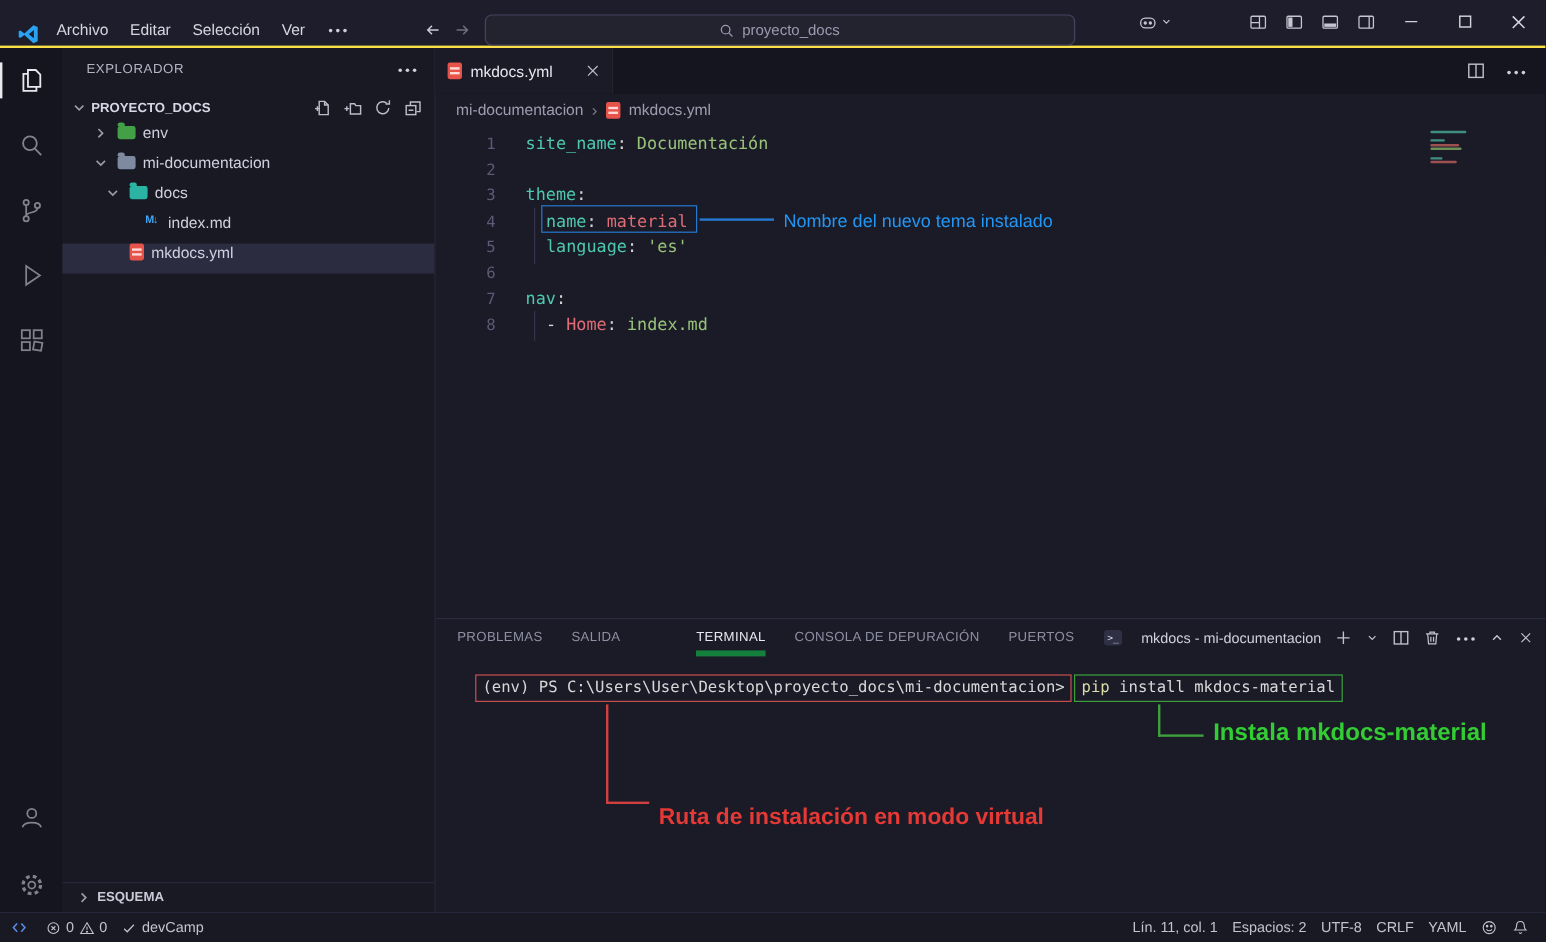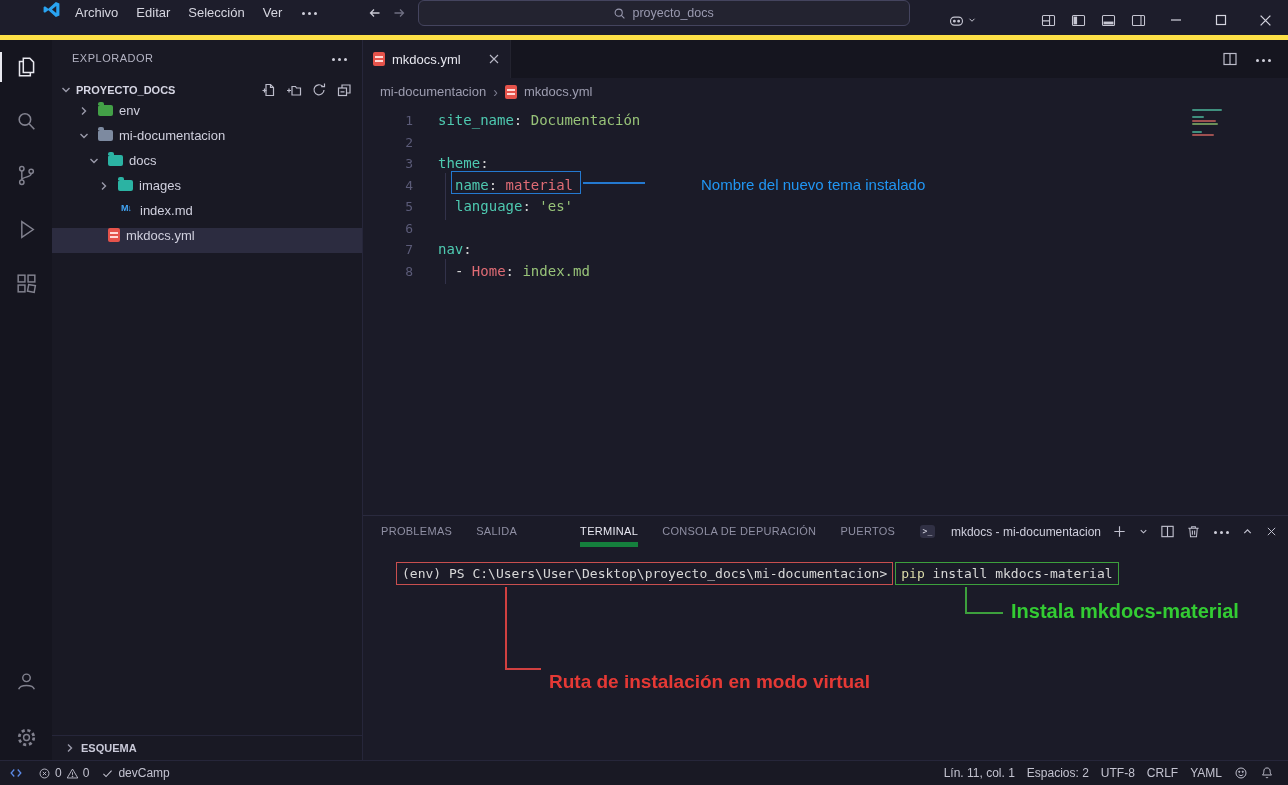--- a/index.html
+++ b/index.html
@@ -1,20 +1,20 @@
 <!DOCTYPE html>
 <html><head>
 <meta charset="utf-8">
 <style>
   * { margin:0; padding:0; box-sizing:border-box; }
   body { background:#0d0d14; font-family:"Liberation Sans", sans-serif; }
   .win { width:1288px; height:785px; background:#1b1b28; color:#cccccc; display:flex; flex-direction:column; overflow:hidden; position:relative; font-size:13px; }
 
   
-  .titlebar { height:40px; background:#1d1d2b; display:flex; align-items:flex-start; flex:0 0 auto; border-bottom:5px solid #fde047;padding-left:28px; }
+  .titlebar { height:40px; background:#1d1d2b; display:flex; align-items:flex-end; flex:0 0 auto; border-bottom:2px solid #fde047; }
   .logo { width:30px; display:flex; justify-content:center; margin-left:8px; }
   .menu-item { padding:0 9px; color:#d6d6e0; font-size:13px; height:26px; line-height:26px; border-radius:5px; cursor:default; }
   .kebab-dots i { display:inline-block; width:3px; height:3px; border-radius:50%; background:#cfcfda; margin:0 1.5px; vertical-align:middle; }
   .tb-center { flex:1; display:flex; align-items:center; justify-content:center; gap:10px; }
   .nav-arrow { color:#c9c9d4; display:flex; }
   .nav-arrow.dim { color:#6f6f82; }
   .searchbox { width:492px; height:26px; background:#232330; border:1px solid #44445e; border-radius:6px; display:flex; align-items:center; justify-content:center; gap:6px; color:#9a9ab0; font-size:12.5px; cursor:text; }
   .tb-right { display:flex; align-items:center; }
   .tb-icon { width:30px; height:28px; display:flex; align-items:center; justify-content:center; color:#c6c6d2; }
   .win-ctl { width:45px; height:40px; display:flex; align-items:center; justify-content:center; color:#d4d4de; }
@@ -60,21 +60,21 @@
   .code-line { display:flex; height:21.5px; }
   .ln { width:50px; text-align:right; color:#5b5b78; font-size:13px; flex:0 0 auto; }
   .code { padding-left:25px; white-space:pre; display:flex; }
   .code span { white-space:pre; }
   .key { color:#4ec9b0; } .str { color:#98c379; } .val { color:#e06c75; } .pln { color:#d4d4d4; }
   .ig { display:inline-block; width:17px; position:relative; }
   .ig::before { content:''; position:absolute; left:7px; top:-2px; bottom:-2px; width:1px; background:#32324a; }
 
   .ed-box { position:absolute; left:88px; top:66px; width:130px; height:23px; border:1.5px solid #2479d0; }
   .ed-conn { position:absolute; left:220px; top:77px; width:62px; height:2px; background:#2479d0; }
-  .ed-anno { position:absolute; left:290px; top:69px; font-size:15px; color:#2196f3; font-family:"Liberation Sans", sans-serif;margin-left:48px; }
+  .ed-anno { position:absolute; left:290px; top:69px; font-size:15px; color:#2196f3; font-family:"Liberation Sans", sans-serif; }
   .minimap { position:absolute; right:56px; top:4px; width:40px; cursor:pointer; }
   .minimap i { display:block; height:2px; margin-bottom:1.6px; border-radius:1px; }
 
   
   .panel { height:245px; border-top:1px solid #2a2a3e; display:flex; flex-direction:column; flex:0 0 auto; }
   .panel-header { height:31px; display:flex; align-items:center; padding:0 10px 0 18px; flex:0 0 auto; }
   .ptab { margin-right:24px; font-size:11px; color:#8f8fa3; letter-spacing:.3px; height:31px; line-height:31px; cursor:pointer; }
   .ptab.active { color:#e8e8f2; border-bottom:5px solid #15803d;margin-left:39px; }
   .panel-right { margin-left:auto; display:flex; align-items:center; gap:11px; color:#c2c2d0; }
   .ps-icon { width:15px; height:13px; background:#303044; border-radius:3px; color:#d8d8e4; font-size:8px; font-family:"DejaVu Sans Mono", monospace; display:flex; align-items:center; justify-content:center; }
@@ -298,29 +298,20 @@
         <span>mi-documentacion</span>
       </div>
       <div class="row" style="padding-left:34px">
         <span class="chev">
             <svg width="16" height="16" viewBox="0 0 16 16" fill="none" stroke="currentColor" stroke-width="1.4">
               <path d="M4.5 6l3.5 3.5L11.5 6"></path>
             </svg>
           </span>
         <span class="folder f-teal"></span>
         <span>docs</span>
-      </div>
-      <div class="row" style="padding-left:44px">
-        <span class="chev">
-            <svg width="16" height="16" viewBox="0 0 16 16" fill="none" stroke="currentColor" stroke-width="1.4">
-              <path d="M6 4.5L9.5 8 6 11.5"></path>
-            </svg>
-          </span>
-        <span class="folder f-teal"></span>
-        <span>images</span>
       </div>
       <div class="row" style="padding-left:44px">
         <span class="chev-spacer"></span>
         <span class="md-icon">M↓</span>
         <span>index.md</span>
       </div>
       <div class="row sel" style="padding-left:34px">
         <span class="chev-spacer"></span>
         <span class="yml-icon"></span>
         <span>mkdocs.yml</span>

